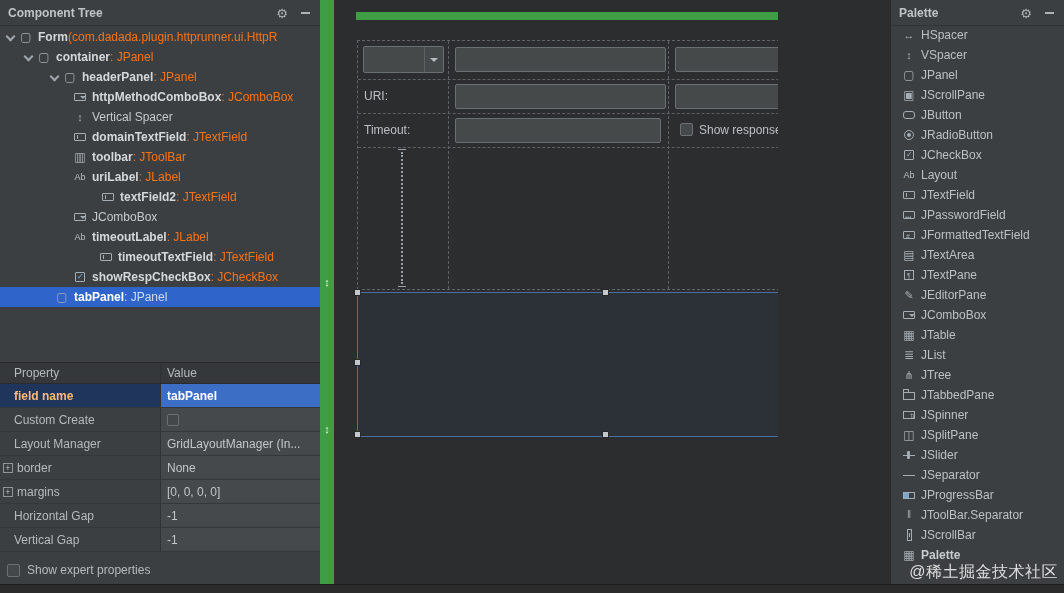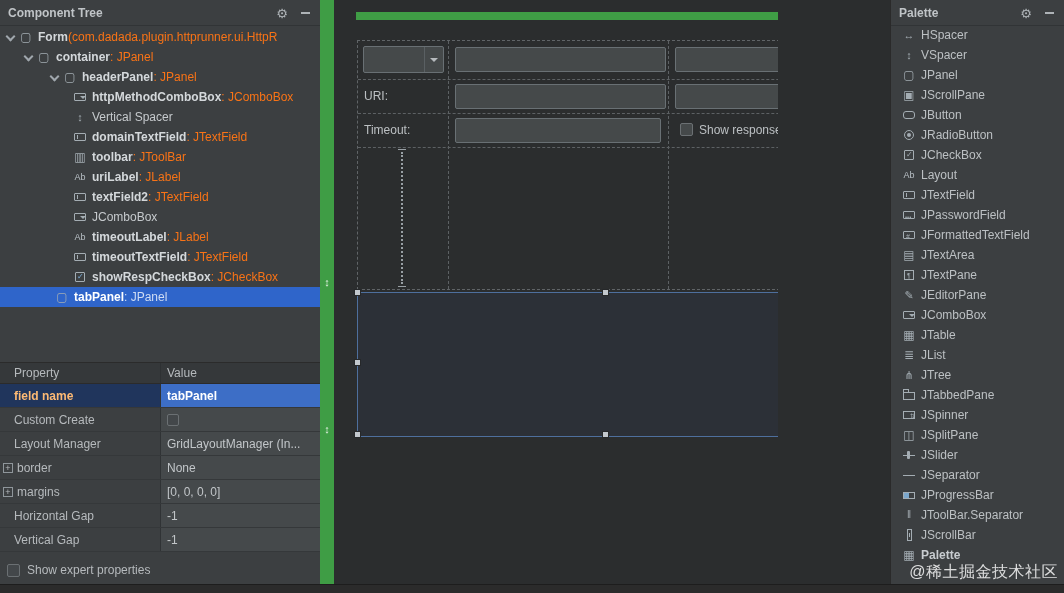--- a/index.html
+++ b/index.html
@@ -183,38 +183,38 @@
           <span class="icn jtoolbar-icon"></span>
           <span class="tname b">toolbar</span>
           <span class="tsuf"> : JToolBar</span>
         </div>
         <div class="tree-row" style="padding-left: 58px;">
           <span class="chev none"></span>
           <span class="icn jlabel-icon"></span>
           <span class="tname b">uriLabel</span>
           <span class="tsuf"> : JLabel</span>
         </div>
-        <div class="tree-row" style="padding-left: 58px;">
+        <div class="tree-row" style="padding-left: 86px;">
           <span class="chev none"></span>
           <span class="icn jtextfield-icon"></span>
           <span class="tname b">textField2</span>
           <span class="tsuf"> : JTextField</span>
         </div>
         <div class="tree-row" style="padding-left: 58px;">
           <span class="chev none"></span>
           <span class="icn jcombobox-icon"></span>
           <span class="tname">JComboBox</span>
         </div>
         <div class="tree-row" style="padding-left: 58px;">
           <span class="chev none"></span>
           <span class="icn jlabel-icon"></span>
           <span class="tname b">timeoutLabel</span>
           <span class="tsuf"> : JLabel</span>
         </div>
-        <div class="tree-row" style="padding-left: 58px;">
+        <div class="tree-row" style="padding-left: 84px;">
           <span class="chev none"></span>
           <span class="icn jtextfield-icon"></span>
           <span class="tname b">timeoutTextField</span>
           <span class="tsuf"> : JTextField</span>
         </div>
         <div class="tree-row" style="padding-left: 58px;">
           <span class="chev none"></span>
           <span class="icn jcheckbox-checked-icon"></span>
           <span class="tname b">showRespCheckBox</span>
           <span class="tsuf"> : JCheckBox</span>

